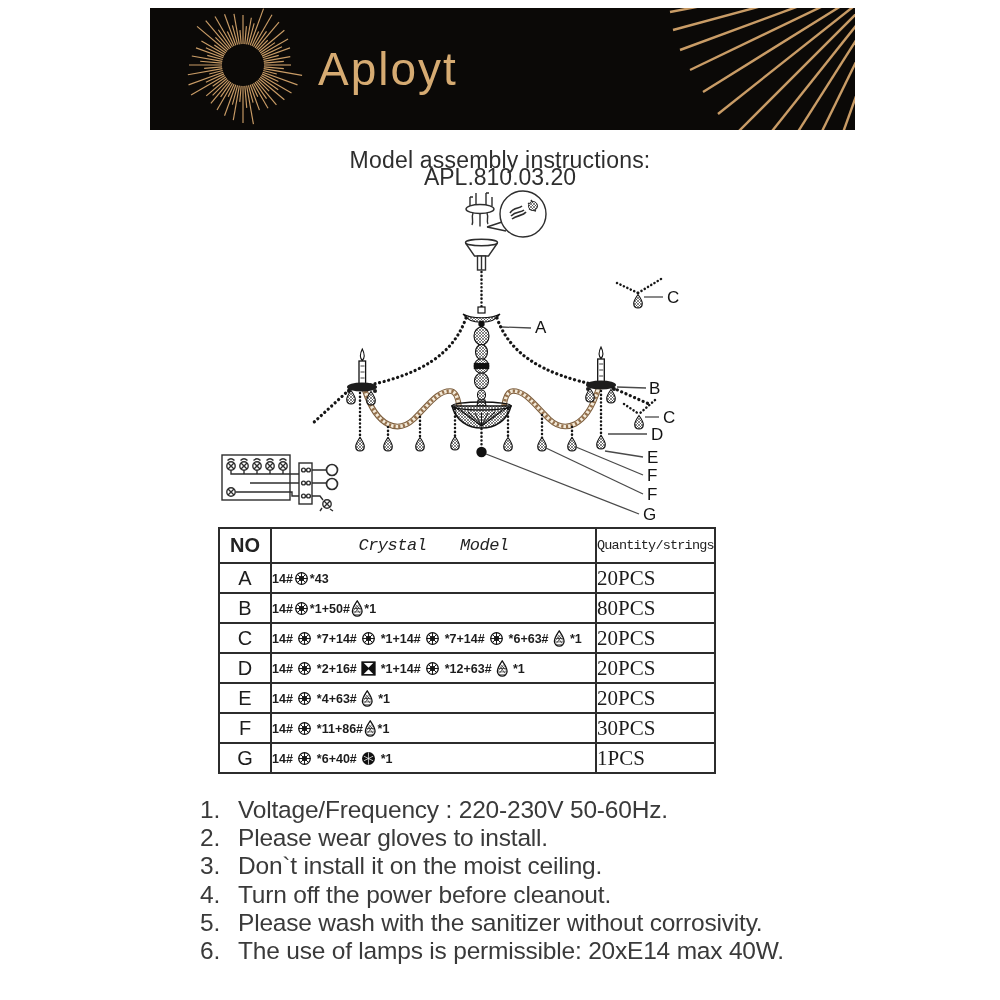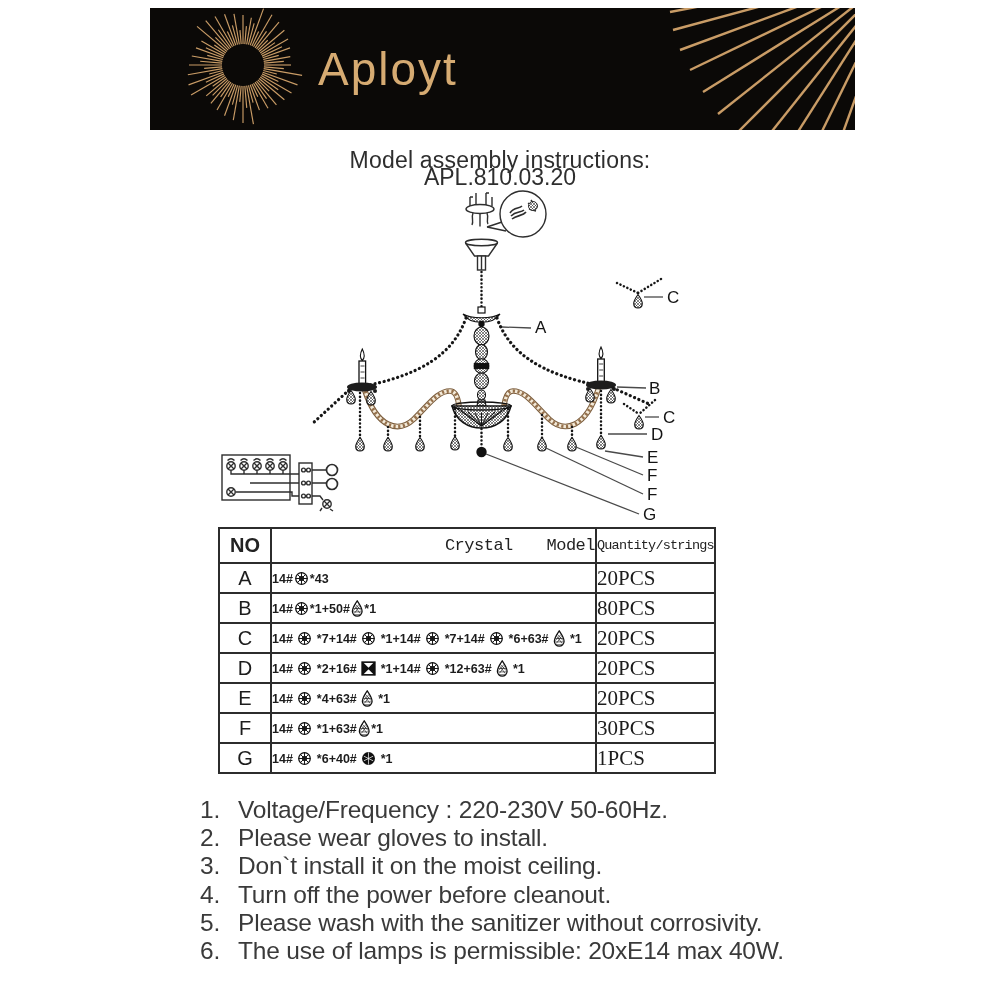--- a/index.html
+++ b/index.html
@@ -28,21 +28,21 @@
   .ropeInner{stroke:#f3ead9;stroke-width:3.4;fill:none;stroke-linecap:round;}
   .ropeTwist{stroke:#96714c;stroke-width:3.4;fill:none;stroke-dasharray:2.2 2.5;}
 
   
   .crystal-table{position:absolute;left:218px;top:527px;border-collapse:collapse;table-layout:fixed;}
   .crystal-table th,.crystal-table td{border:2.5px solid #2c2c2c;padding:0;}
   .col-no{width:52px;}  .col-model{width:325px;}  .col-qty{width:115px;}
   .crystal-table thead th{height:33px;}
   .crystal-table tbody td{height:28px;}
   .th-no{font-size:20px;font-weight:700;text-align:center;font-family:"Liberation Sans",sans-serif;}
-  .th-model{font-size:17px;font-weight:400;text-align:right;font-family:"Liberation Mono",monospace;word-spacing:24px;letter-spacing:-0.5px;}
+  .th-model{font-size:17px;font-weight:400;text-align:center;font-family:"Liberation Mono",monospace;word-spacing:24px;letter-spacing:-0.5px;font-style:italic;}
   .th-qty{font-size:13.5px;font-weight:400;text-align:center;font-family:"Liberation Mono",monospace;letter-spacing:-0.8px;margin-left:28px;}
   .td-no{font-size:20px;font-weight:500;text-align:center;font-family:"Liberation Sans",sans-serif;color:#1c1c1c;}
   .td-model{font-size:12.5px;font-weight:600;text-align:left;padding-left:11px;color:#1c1c1c;white-space:nowrap;}
   .td-model .ic{height:15px;width:auto;vertical-align:-3px;margin:0 1px;}
   .td-model .ic.dropic{height:17px;vertical-align:-4px;}
   .td-qty{font-size:21px;font-family:"Liberation Serif",serif;color:#1c1c1c;}
 
   
   .instructions{position:absolute;left:200px;top:796px;width:700px;}
   .instr-row{display:flex;font-size:24.5px;line-height:28.2px;color:#3a3a3a;letter-spacing:-0.2px;}
@@ -416,21 +416,21 @@
               <path d="M2 7.5 H9 M1.4 10.5 H9.6 M3 13 H8 M3.8 3.8 L9 9.4 M7.2 3.8 L1.9 9.5 M3 11.8 L7.5 5.6 M8 11.8 L3.5 5.6" stroke="#111" stroke-width="0.55" fill="none"></path>
             </svg><span> *1</span></td>
           <td class="td-qty">20PCS</td>
         </tr>
         <tr>
           <td class="td-no">F</td>
           <td class="td-model"><span>14# </span><svg class="ic" viewBox="0 0 14 14">
               <circle cx="7" cy="7" r="5.4" fill="none" stroke="#111" stroke-width="1.2"></circle>
               <path d="M7 1.6 V12.4 M1.6 7 H12.4 M3.2 3.2 L10.8 10.8 M10.8 3.2 L3.2 10.8" stroke="#111" stroke-width="0.9" fill="none"></path>
               <circle cx="7" cy="7" r="2.1" fill="none" stroke="#111" stroke-width="0.9"></circle>
-            </svg><span> *1+63#</span><svg class="ic dropic" viewBox="0 0 11 15">
+            </svg><span> *11+86#</span><svg class="ic dropic" viewBox="0 0 11 15">
               <path d="M5.5 0.8 C3.4 4 1.2 7 1.2 10 a4.3 4.3 0 0 0 8.6 0 C9.8 7 7.6 4 5.5 0.8 Z" fill="none" stroke="#111" stroke-width="1.1"></path>
               <path d="M2 7.5 H9 M1.4 10.5 H9.6 M3 13 H8 M3.8 3.8 L9 9.4 M7.2 3.8 L1.9 9.5 M3 11.8 L7.5 5.6 M8 11.8 L3.5 5.6" stroke="#111" stroke-width="0.55" fill="none"></path>
             </svg><span>*1</span></td>
           <td class="td-qty">30PCS</td>
         </tr>
         <tr>
           <td class="td-no">G</td>
           <td class="td-model"><span>14# </span><svg class="ic" viewBox="0 0 14 14">
               <circle cx="7" cy="7" r="5.4" fill="none" stroke="#111" stroke-width="1.2"></circle>
               <path d="M7 1.6 V12.4 M1.6 7 H12.4 M3.2 3.2 L10.8 10.8 M10.8 3.2 L3.2 10.8" stroke="#111" stroke-width="0.9" fill="none"></path>

